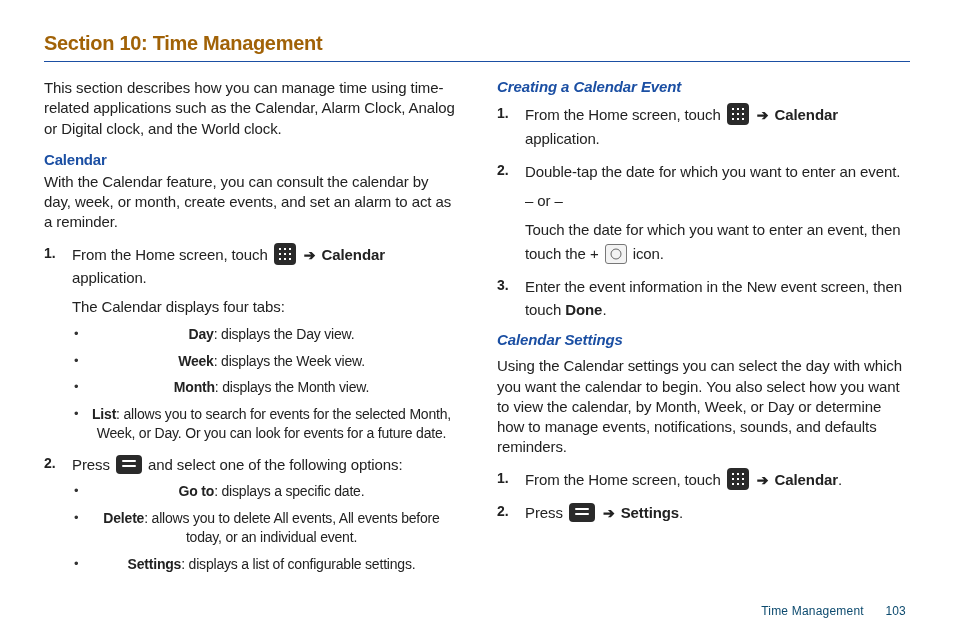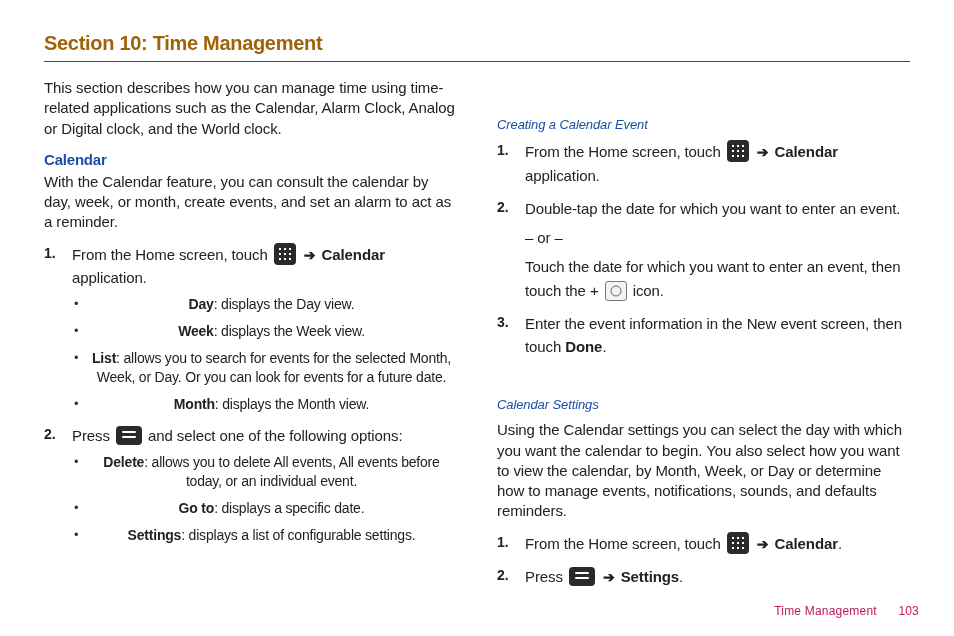--- a/index.html
+++ b/index.html
@@ -42,26 +42,25 @@
   }
   .h-blue {
     color: #1b4fa3;
     font-weight: 800;
     font-size: 15px;
     margin-bottom: 4px;
     letter-spacing: -0.2px;
   }
   .h-blue-italic {
     color: #1b4fa3;
-    font-weight: 400;
+    font-weight: 700;
     font-style: italic;
-    font-size: 13px;
+    font-size: 15px;
     margin-bottom: 8px;
     letter-spacing: -0.1px;
-    margin-top: 39px;
   }
   .body-text {
     font-size: 15px;
     line-height: 1.35;
     margin-bottom: 10px;
     font-family: Liberation Sans, sans-serif;
     letter-spacing: -0.1px;
   }
   ol.numlist {
     list-style: none;
@@ -172,23 +171,23 @@
     content: "•";
     position: absolute;
     left: -12px;
     font-size: 13px;
     color: #333;
   }
   .sub { margin-top: 4px; margin-bottom: 6px; text-align: center; }
   .footer {
     position: absolute;
     bottom: 18px;
-    right: 35px;
+    right: 48px;
     font-size: 12px;
-    color: #be185d;
+    color: #0c4a6e;
     letter-spacing: 0.2px;
   }
   .footer .pagenum { margin-left: 18px; }
   .li-para { margin-top: 6px; display: block; }
   .or { display:block; margin: 6px 0; }
 </style>
 </head>
 <body>
 
 <h1 class="section-title">Section 10: Time Management</h1>
@@ -202,38 +201,39 @@
     <h2 class="h-blue">Calendar</h2>
     <p class="body-text">With the Calendar feature, you can consult the calendar by day, week, or month, create events, and set an alarm to act as a reminder.</p>
 
     <ol class="numlist">
       <li>
         <span class="num">1.</span>
         <span>From the Home screen, touch </span>
         <span class="icon-apps"></span>
         <span class="arrow">➔</span>
         <span class="bold">Calendar</span><span> application.</span>
+        <span class="li-para">The Calendar displays four tabs:</span>
 
         <ul class="bullets sub">
           <li><span class="bold">Day</span><span>: displays the Day view.</span></li>
           <li><span class="bold">Week</span><span>: displays the Week view.</span></li>
+          <li><span class="bold">Month</span><span>: displays the Month view.</span></li>
           <li><span class="bold">List</span><span>: allows you to search for events for the selected Month, Week, or Day. Or you can look for events for a future date.</span></li>
-          <li><span class="bold">Month</span><span>: displays the Month view.</span></li>
         </ul>
       </li>
 
       <li>
         <span class="num">2.</span>
         <span>Press </span>
         <span class="icon-menu"></span>
         <span> and select one of the following options:</span>
 
         <ul class="bullets sub">
+          <li><span class="bold">Go to</span><span>: displays a specific date.</span></li>
           <li><span class="bold">Delete</span><span>: allows you to delete All events, All events before today, or an individual event.</span></li>
-          <li><span class="bold">Go to</span><span>: displays a specific date.</span></li>
           <li><span class="bold">Settings</span><span>: displays a list of configurable settings.</span></li>
         </ul>
       </li>
     </ol>
   </div>
 
   <div class="col">
     <h3 class="h-blue-italic">Creating a Calendar Event</h3>
 
     <ol class="numlist">

